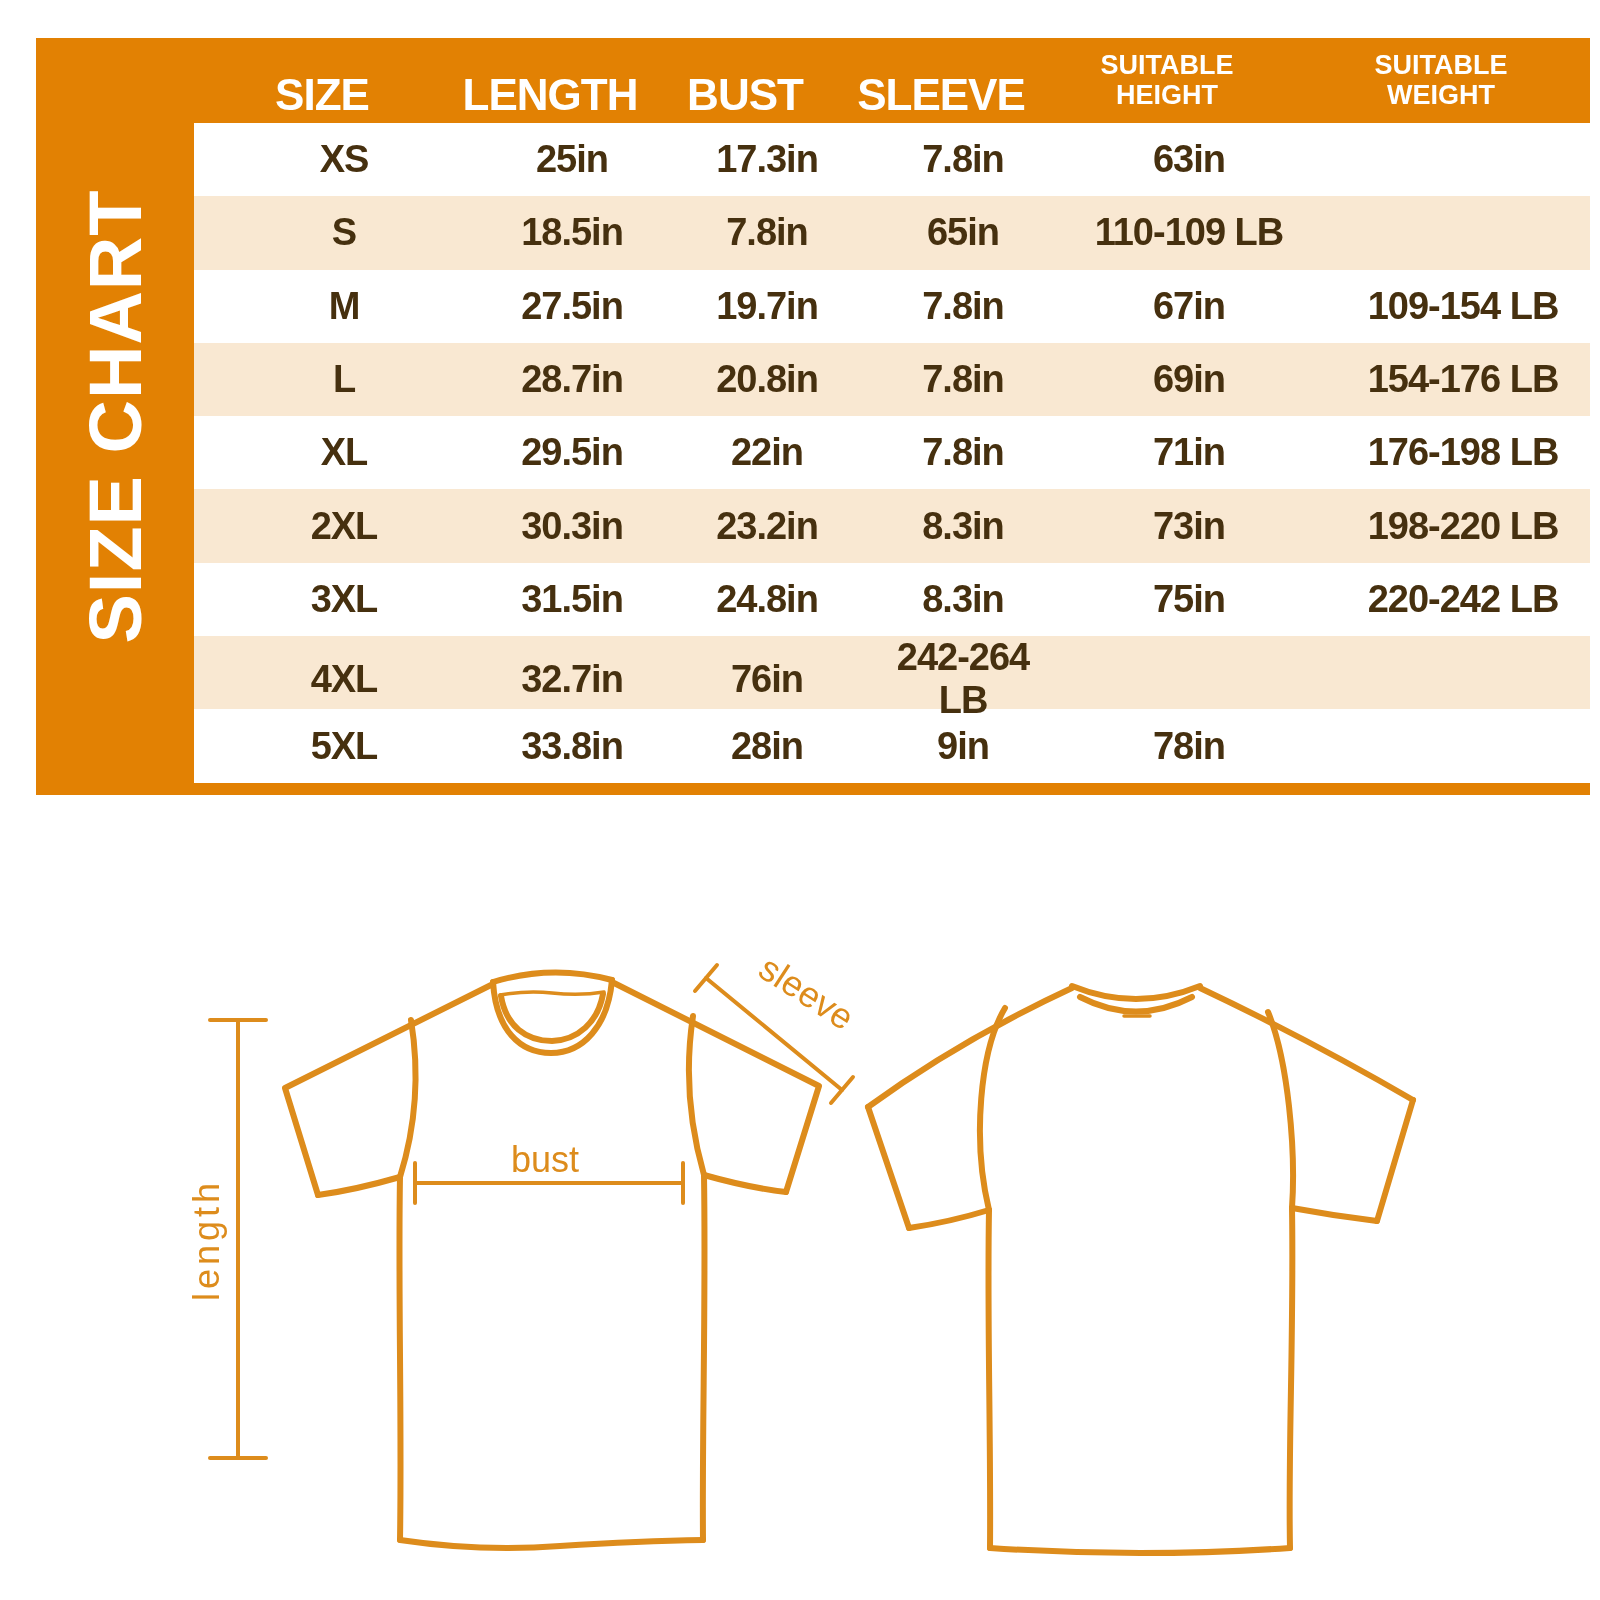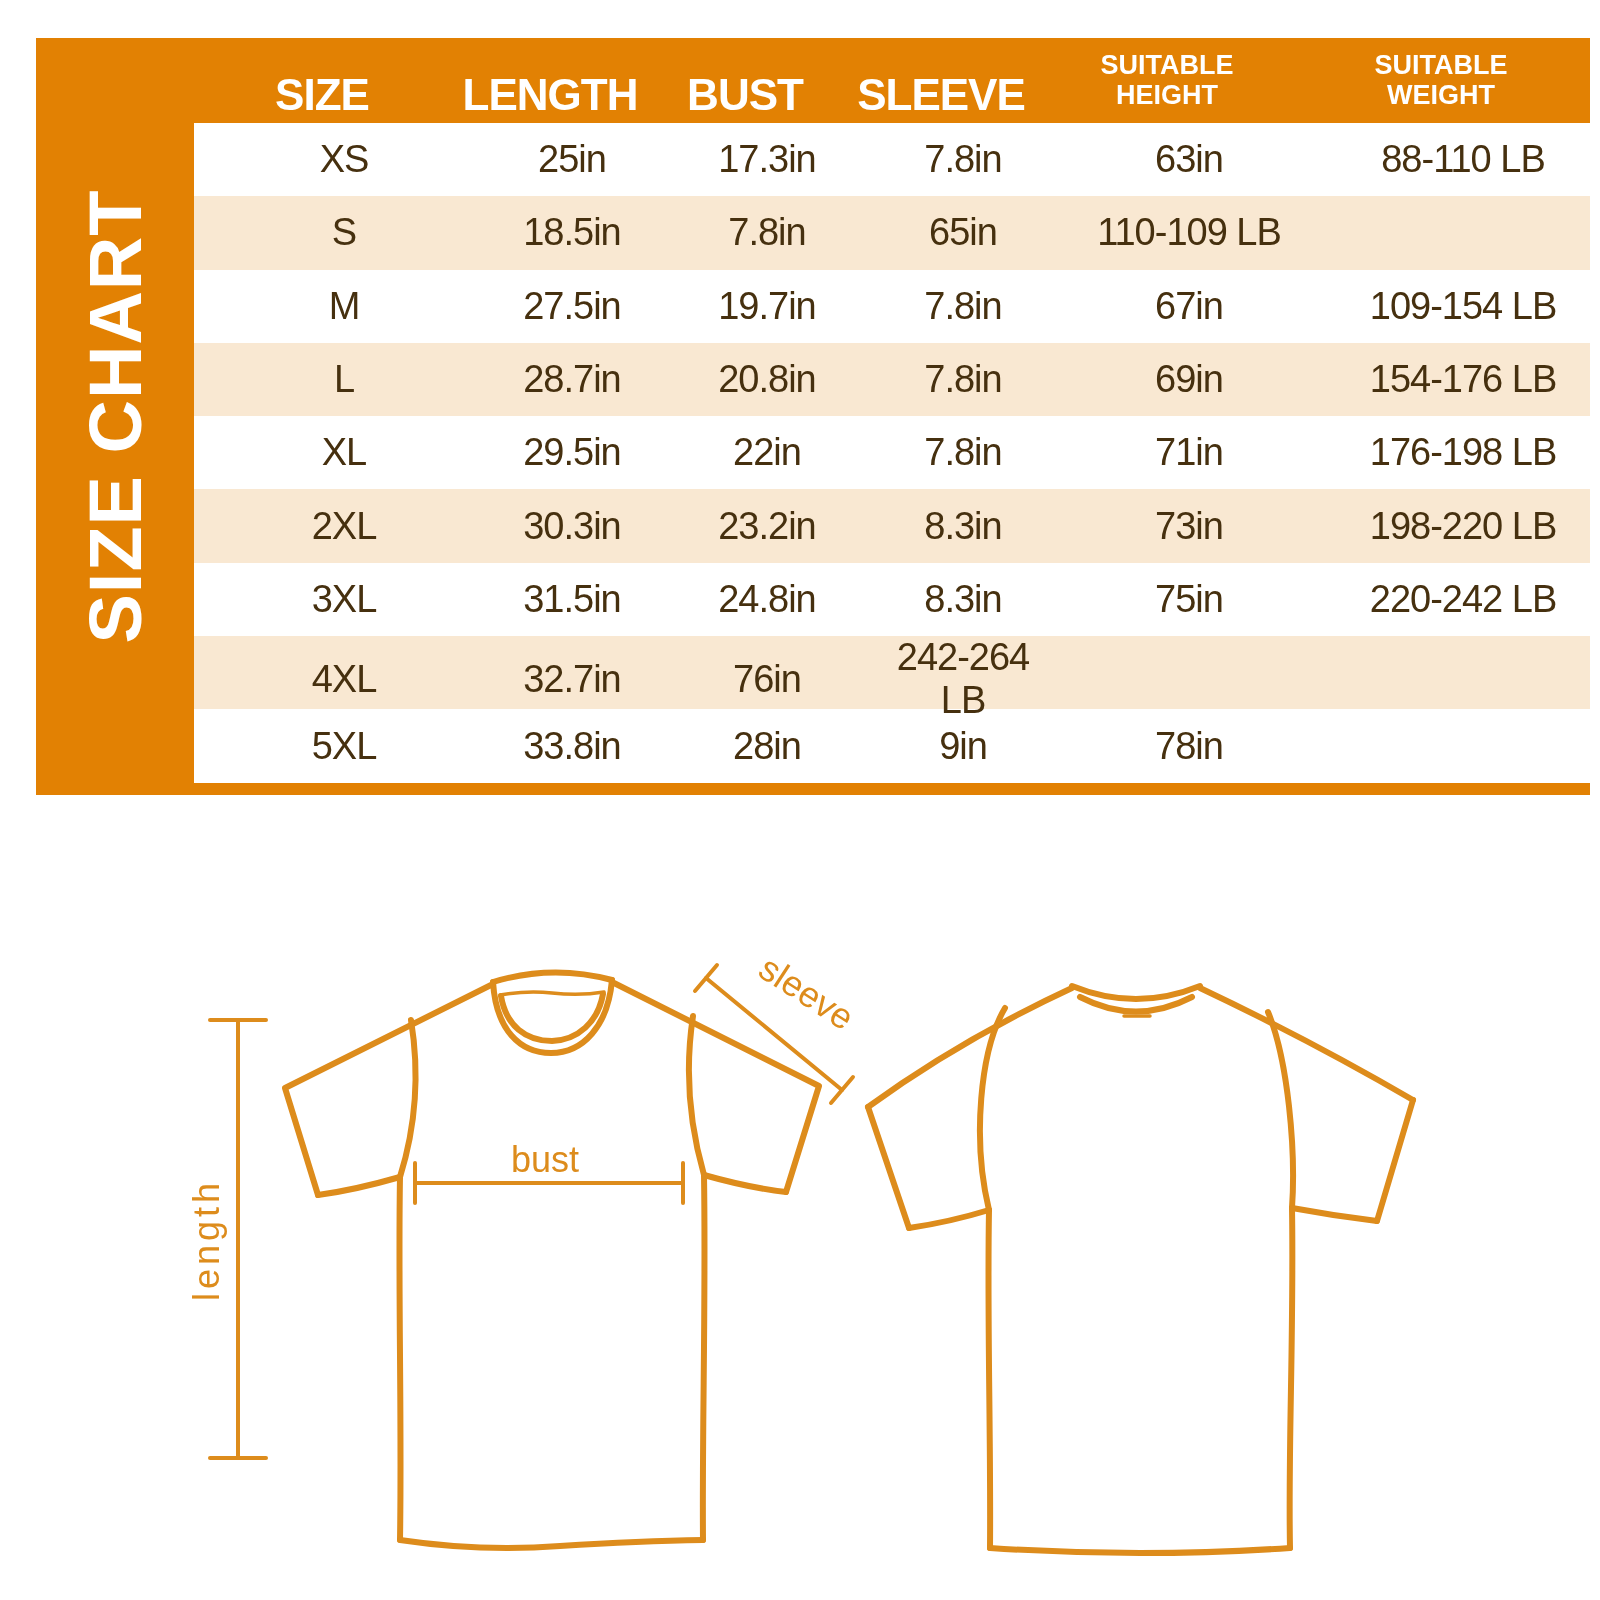--- a/index.html
+++ b/index.html
@@ -33,21 +33,21 @@
     margin-top:28px;
   }
   .hcell-4, .hcell-5 { font-size:27px; line-height:1.08; max-width:150px; margin:8px auto; letter-spacing:0; }
   .trow {
     height:73.3px; background:#ffffff;
     display:grid; grid-template-columns:256px 200px 190px 202px 250px 298px;
   }
   .trow:nth-child(even) { background:var(--cream); }
   .tcell {
     display:flex; align-items:center; justify-content:center; text-align:center;
-    color:var(--textDark); font-weight:normal; font-size:38px; letter-spacing:-1px;margin-left:44px;
+    color:var(--textDark); font-weight:bold; font-size:38px; letter-spacing:-1px;margin-left:44px;
   }
   .bottom-bar { height:12px; background:var(--orange); }
 
   
   .diagram { position:absolute; left:0; top:900px; width:1600px; height:700px; }
   .diagram path, .diagram line {
     fill:none; stroke:var(--drawing);
     stroke-linecap:round; stroke-linejoin:round;
   }
   .shirt { stroke-width:6; }
@@ -77,21 +77,20 @@
           <div class="hcell hcell-4">SUITABLE HEIGHT</div>
           <div class="hcell hcell-5">SUITABLE WEIGHT</div>
         </div>
       <div>
           <div class="trow">
             <div class="tcell tcell-0">XS</div>
             <div class="tcell tcell-1">25in</div>
             <div class="tcell tcell-2">17.3in</div>
             <div class="tcell tcell-3">7.8in</div>
             <div class="tcell tcell-4">63in</div>
-            <div class="tcell tcell-5">88-110 LB</div>
           </div>
           <div class="trow">
             <div class="tcell tcell-0">S</div>
             <div class="tcell tcell-2">18.5in</div>
             <div class="tcell tcell-3">7.8in</div>
             <div class="tcell tcell-4">65in</div>
             <div class="tcell tcell-5">110-109 LB</div>
           </div>
           <div class="trow">
             <div class="tcell tcell-0">M</div>

